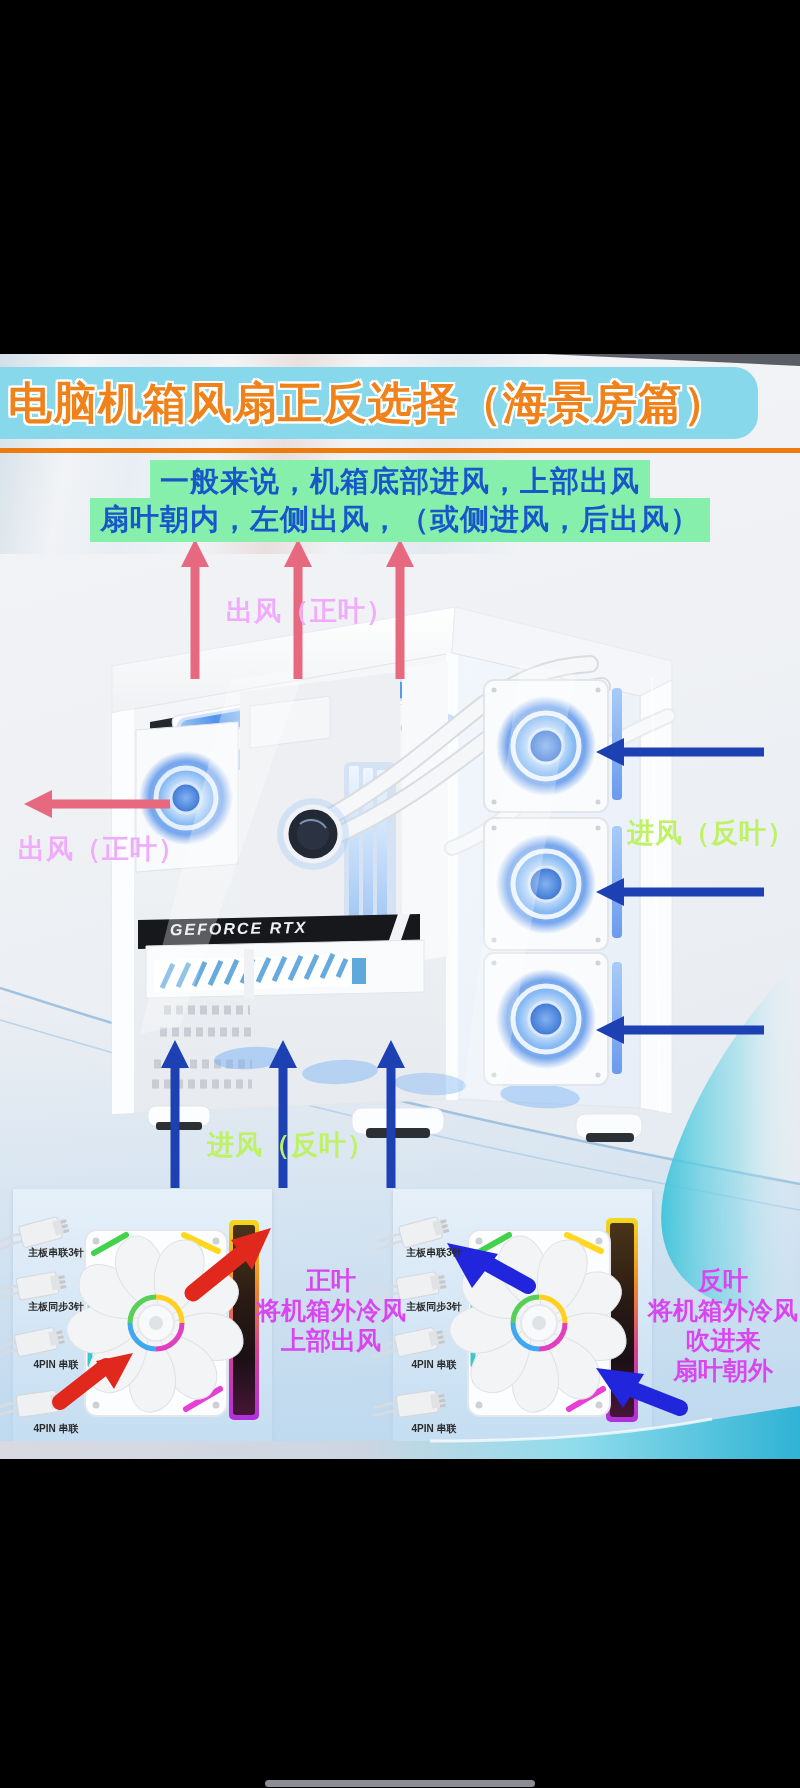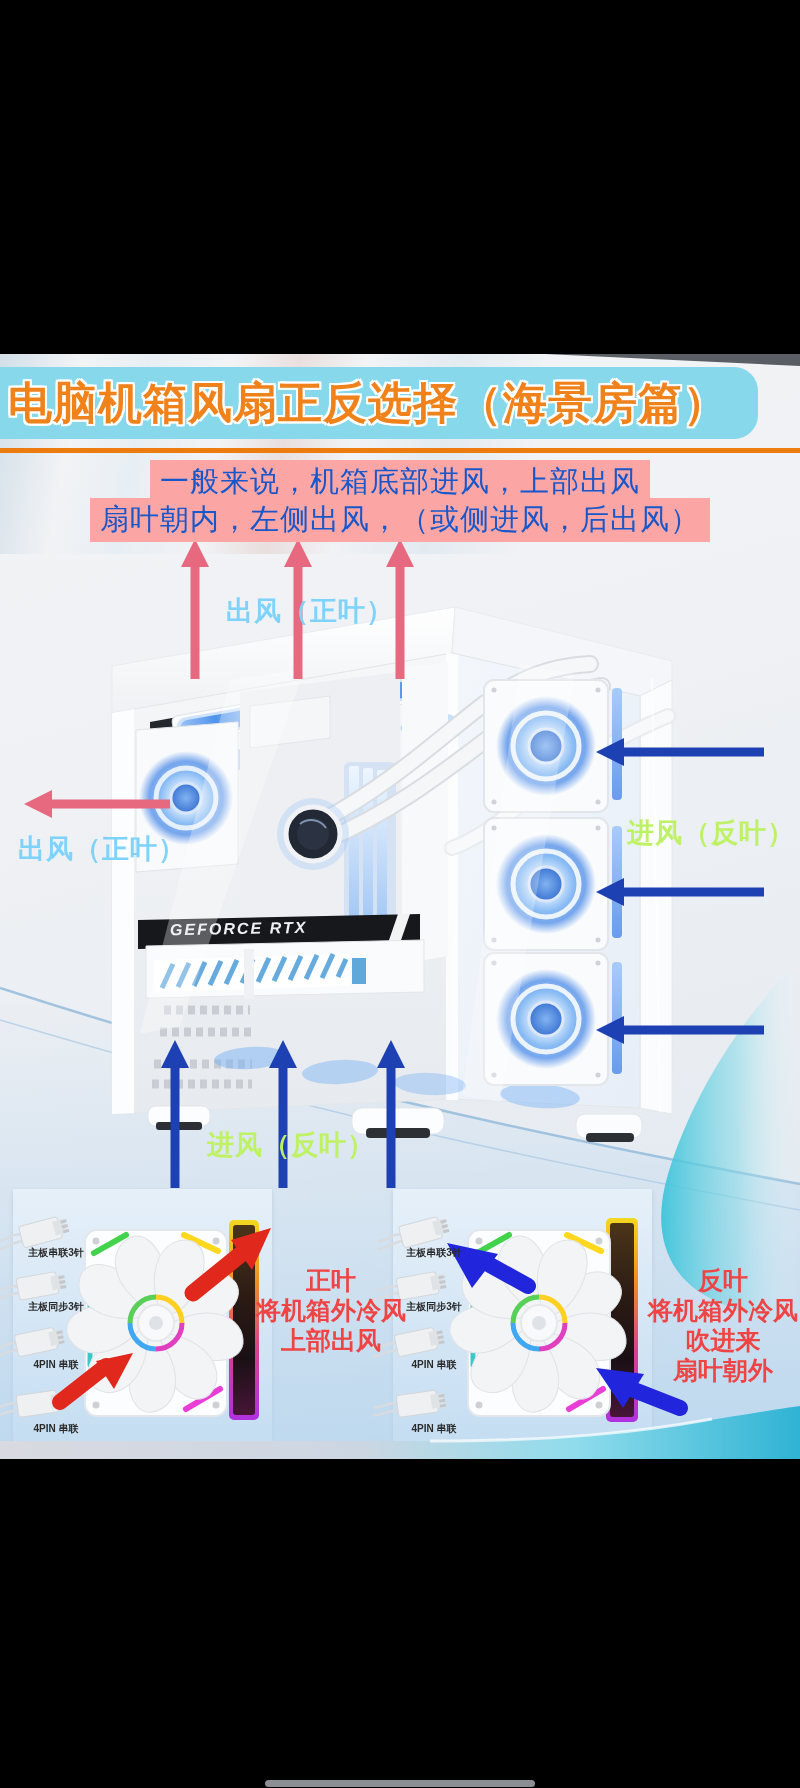--- a/index.html
+++ b/index.html
@@ -21,30 +21,30 @@
   .card-left{left:13px;top:1173px;height:253px;}
   .card-right{left:393px;top:1173px;height:254px;}
   svg.gfx{position:absolute;left:0;top:0;z-index:5;}
   .txt{position:absolute;z-index:10;white-space:nowrap;}
   .title-band{left:0;top:351px;height:72px;display:flex;align-items:center;
         padding:0 30px 0 8px;border-radius:0 24px 24px 0;background:#87d8ea;
         font-size:44px;font-weight:900;color:#f0821c;letter-spacing:1px;
         text-shadow:-2px 0 #fff,2px 0 #fff,0 -2px #fff,0 2px #fff,
           -2px -2px #fff,2px 2px #fff,2px -2px #fff,-2px 2px #fff;}
   .divider{position:absolute;left:0;top:432px;width:800px;height:5px;background:#ed7c10;z-index:9;}
-  .intro{left:50%;transform:translateX(-50%);background:#fca5a5;color:#1857ca;
-        font-size:29px;font-weight:400;padding:2px 10px;letter-spacing:1px;}
+  .intro{left:50%;transform:translateX(-50%);background:#86efac;color:#1857ca;
+        font-size:29px;font-weight:700;padding:2px 10px;letter-spacing:1px;}
   .intro1{top:444px;}
   .intro2{top:482px;}
   .air-label{font-size:27px;font-weight:900;letter-spacing:1px;}
-  .pink{color:#7dd3fc;}
+  .pink{color:#f0abfc;}
   .blue{color:#bef264;}
   .gpu-text{left:170px;top:904px;font-size:16px;font-weight:700;font-style:italic;
         color:#eef0f3;letter-spacing:2px;transform:rotate(-1deg);}
-  .note{z-index:10;position:absolute;width:206px;text-align:center;color:#ef4444;
+  .note{z-index:10;position:absolute;width:206px;text-align:center;color:#d946ef;
         font-size:25px;font-weight:900;line-height:30px;}
   .note div{white-space:nowrap;}
   .conn-label{position:absolute;width:84px;text-align:center;font-size:10px;
         font-weight:700;color:#2b2b2b;z-index:10;}
 </style>
 </head>
 <body>
 
 <div class="stage">
 

